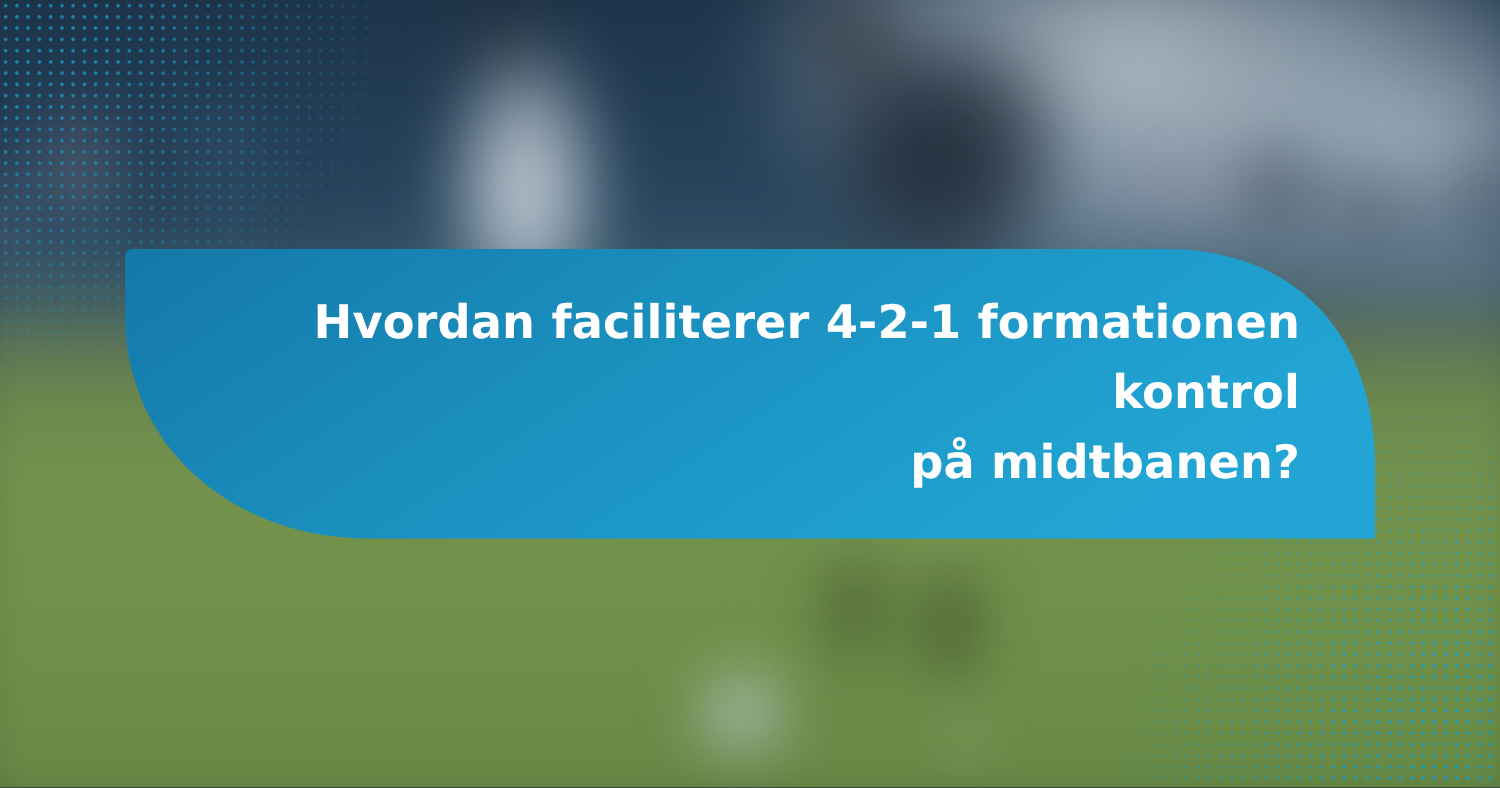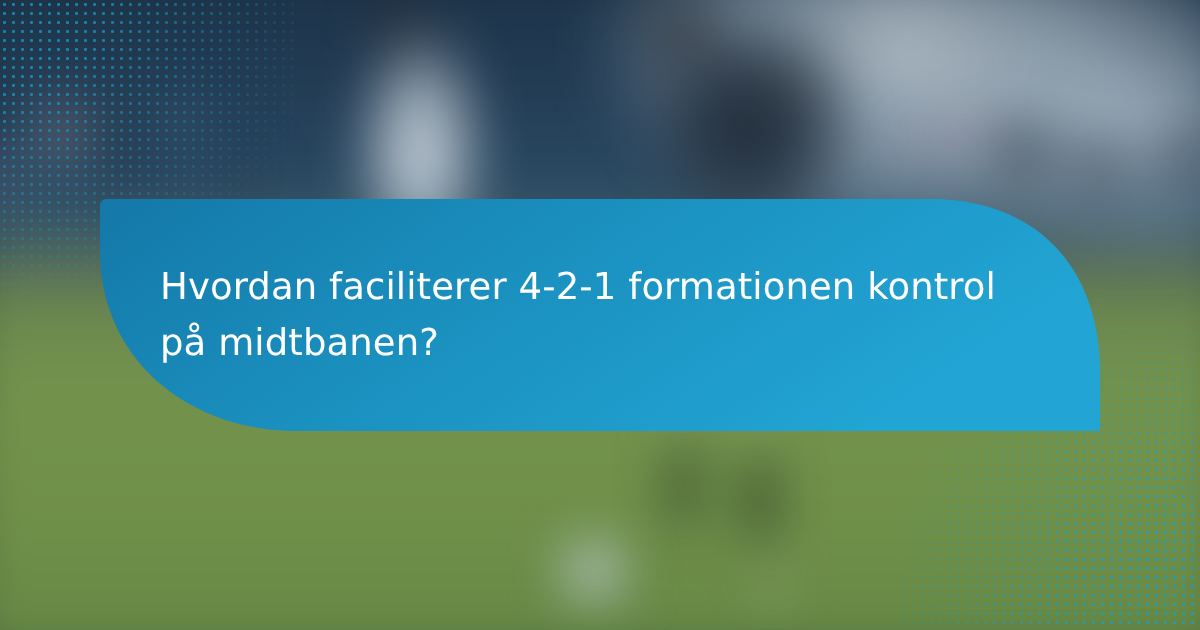--- a/index.html
+++ b/index.html
@@ -135,25 +135,25 @@
     width: 100%;
     height: 100%;
     display: block;
   }
   .banner-text {
     position: absolute;
     left: 60px;
     right: 60px;
     top: 50%;
     transform: translateY(-50%);
-    text-align: left;
+    text-align: right;
     color: #ffffff;
     font-size: 37px;
     line-height: 1.52;
-    font-weight: 400;
+    font-weight: 700;
     letter-spacing: 0.1px;
     white-space: pre-line;
     text-rendering: geometricPrecision;
   }
 </style>
 </head>
 <body>
 
 <div id="stage">
 

